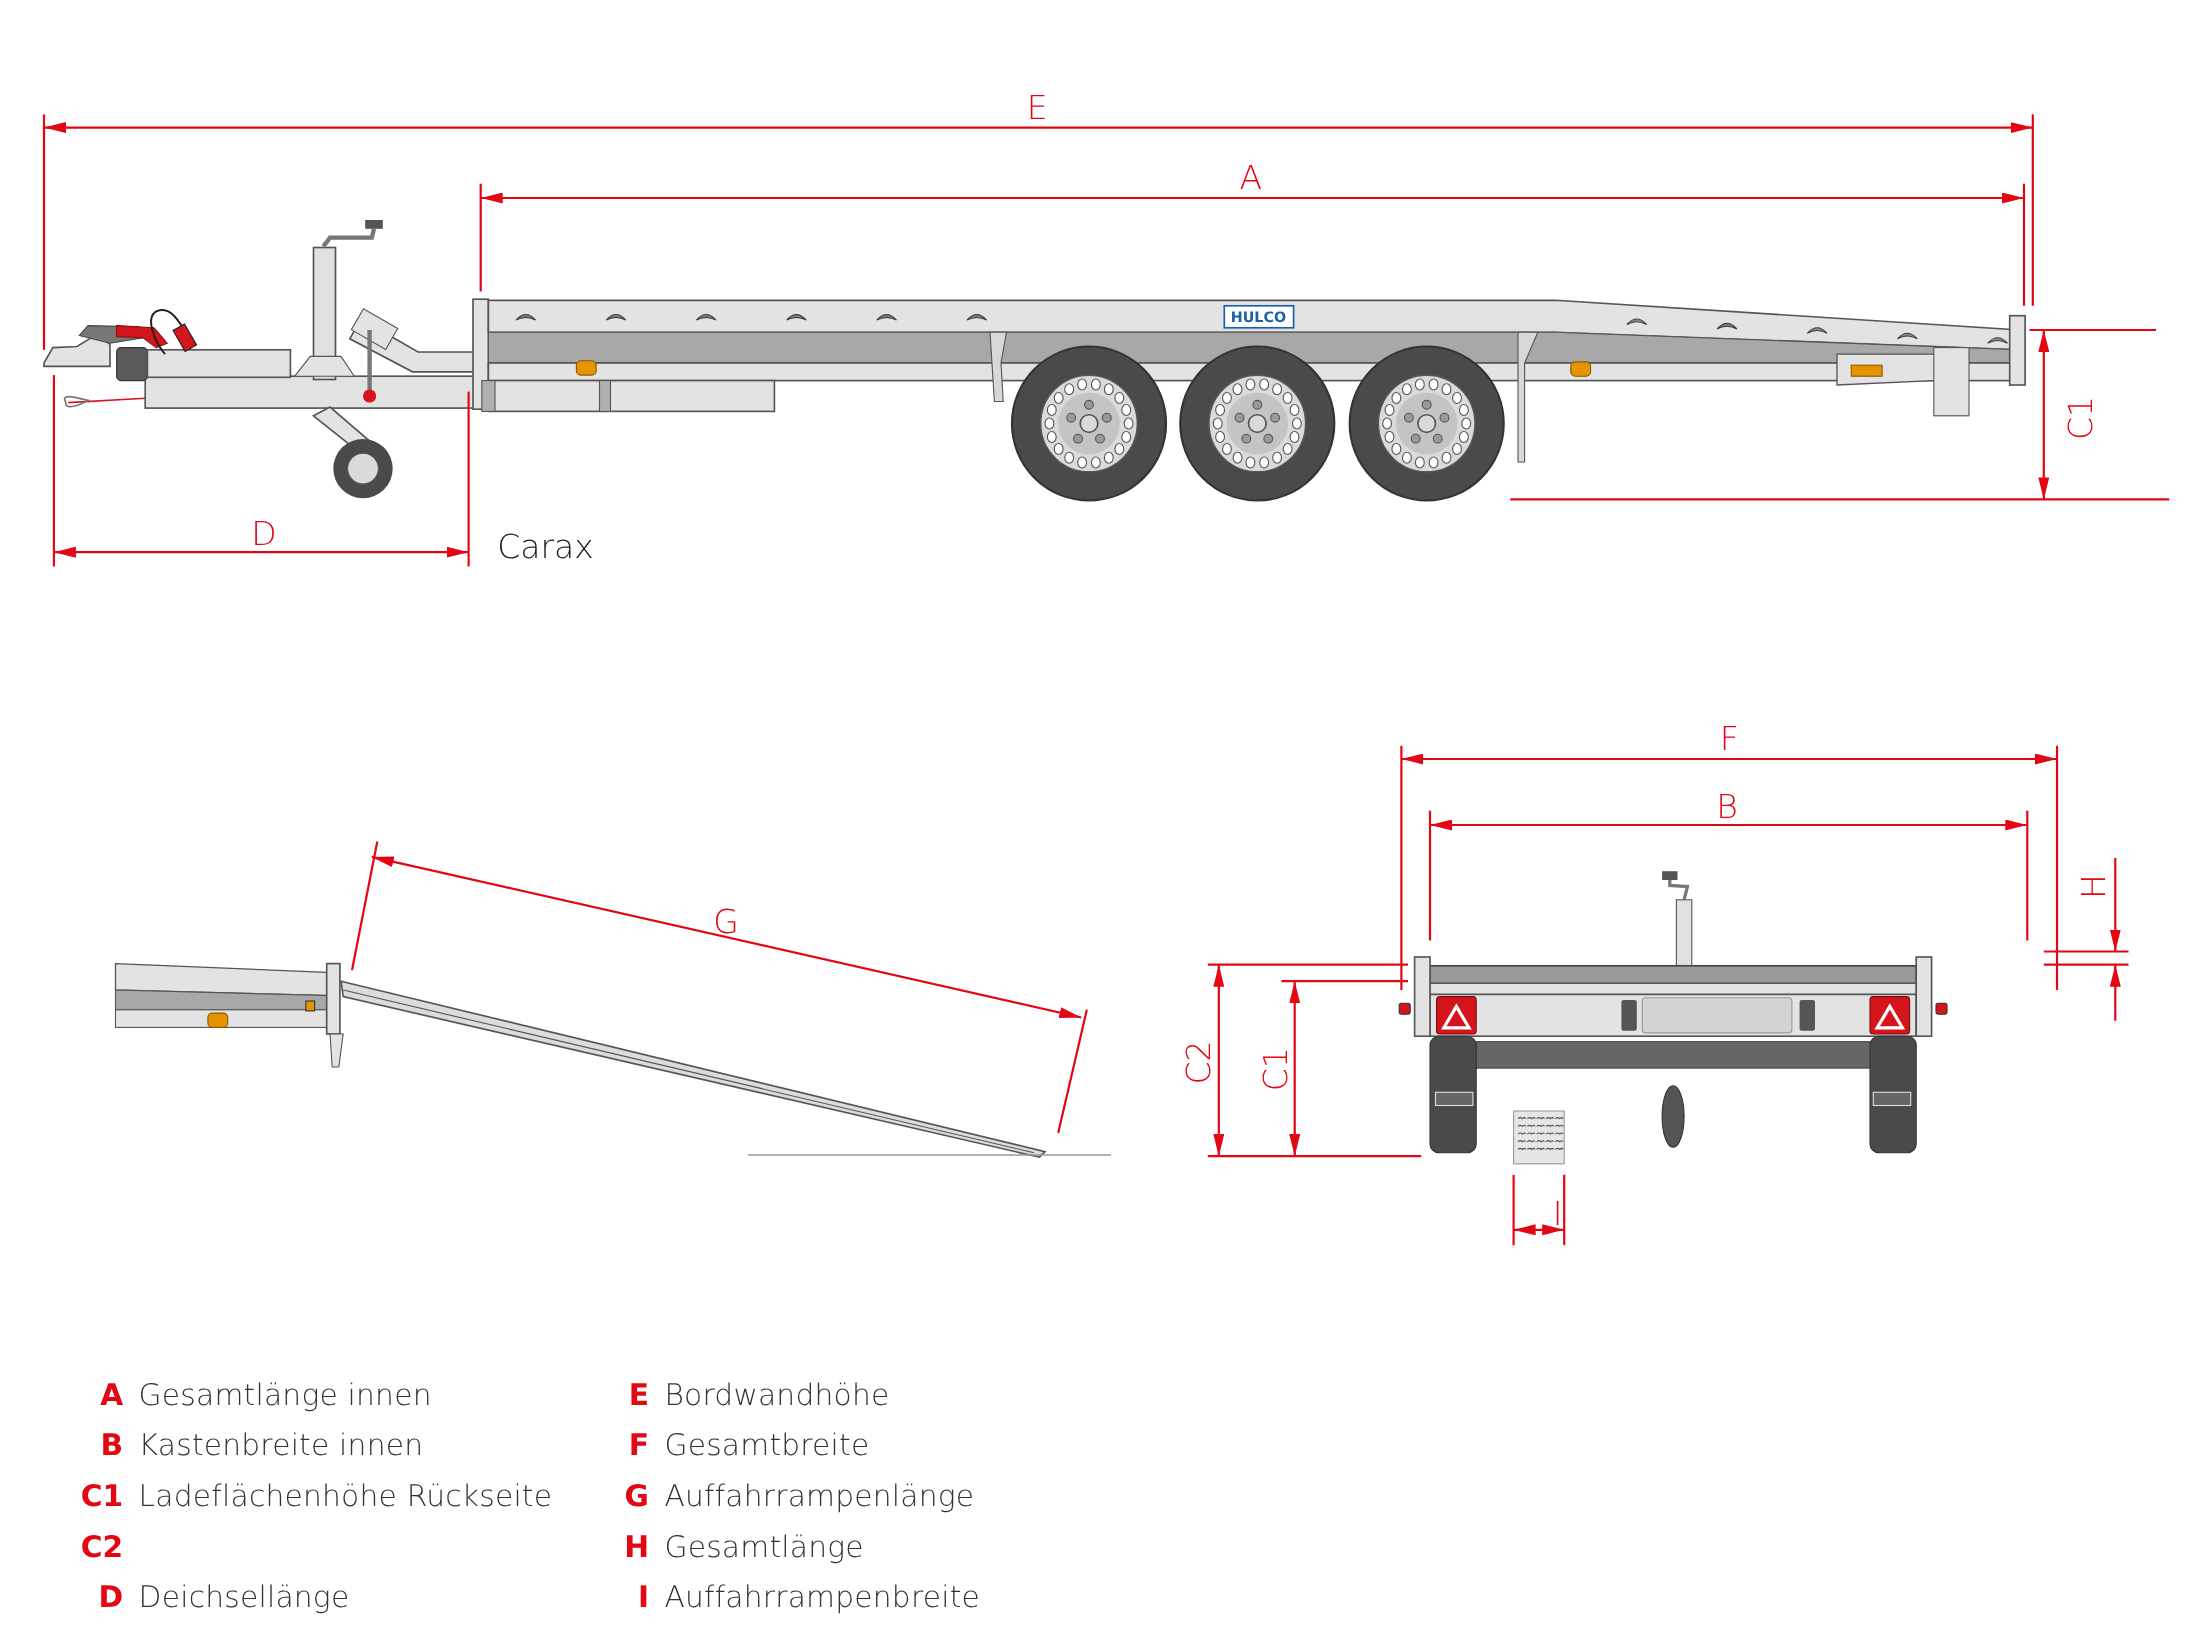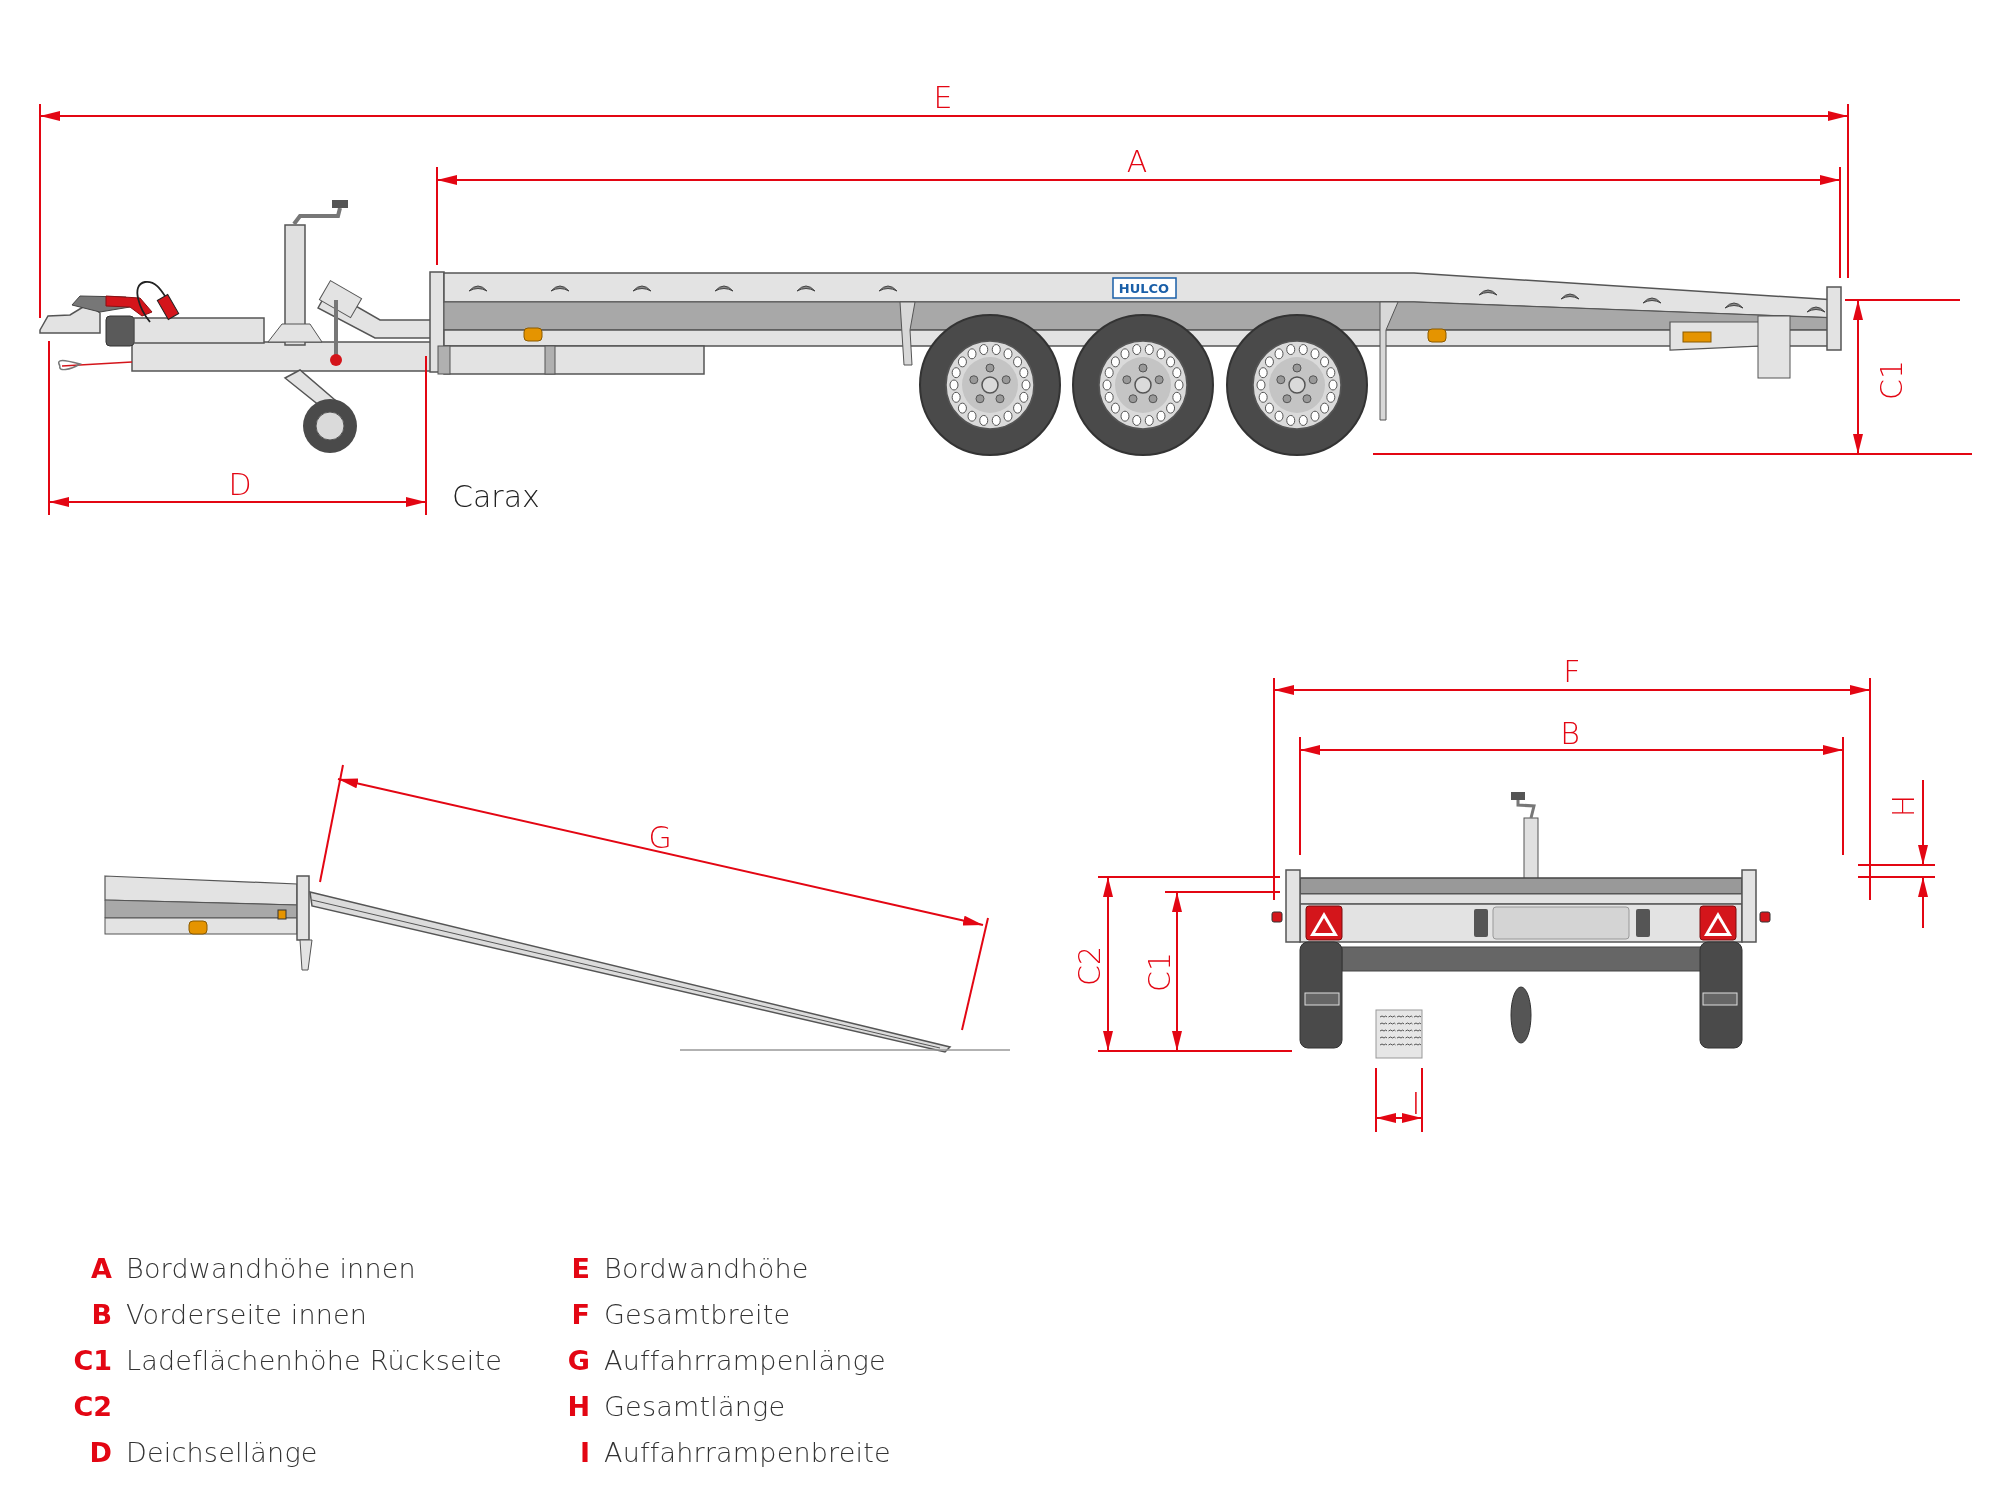--- a/index.html
+++ b/index.html
@@ -326,25 +326,25 @@
       <line x1="1422" y1="1068" x2="1422" y2="1132" stroke="#e30613" stroke-width="2"></line>
       <line x1="1376" y1="1118" x2="1422" y2="1118" stroke="#e30613" stroke-width="2" marker-start="url(#arr)" marker-end="url(#arr)"></line>
       <text class="dimlbl" x="1416" y="1114" text-anchor="middle">I</text>
     </g>
   </g>
 </svg>
 
 <div class="legend" id="legend-left">
   <div class="legend-row">
       <span class="legend-key">A</span>
-      <span class="legend-text">Bordwandhöhe innen</span>
+      <span class="legend-text">Gesamtlänge innen</span>
     </div>
   <div class="legend-row">
       <span class="legend-key">B</span>
-      <span class="legend-text">Vorderseite innen</span>
+      <span class="legend-text">Kastenbreite innen</span>
     </div>
   <div class="legend-row">
       <span class="legend-key">C1</span>
       <span class="legend-text">Ladeflächenhöhe Rückseite</span>
     </div>
   <div class="legend-row">
       <span class="legend-key">C2</span>
     </div>
   <div class="legend-row">
       <span class="legend-key">D</span>

